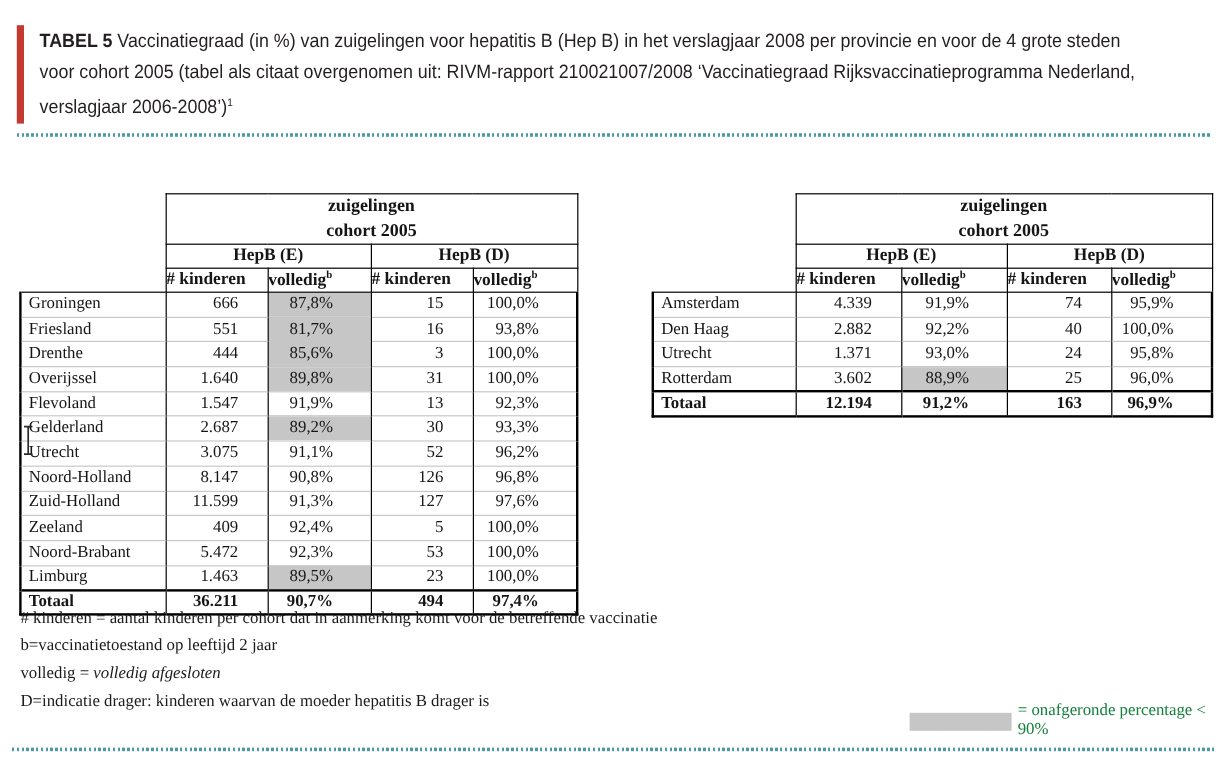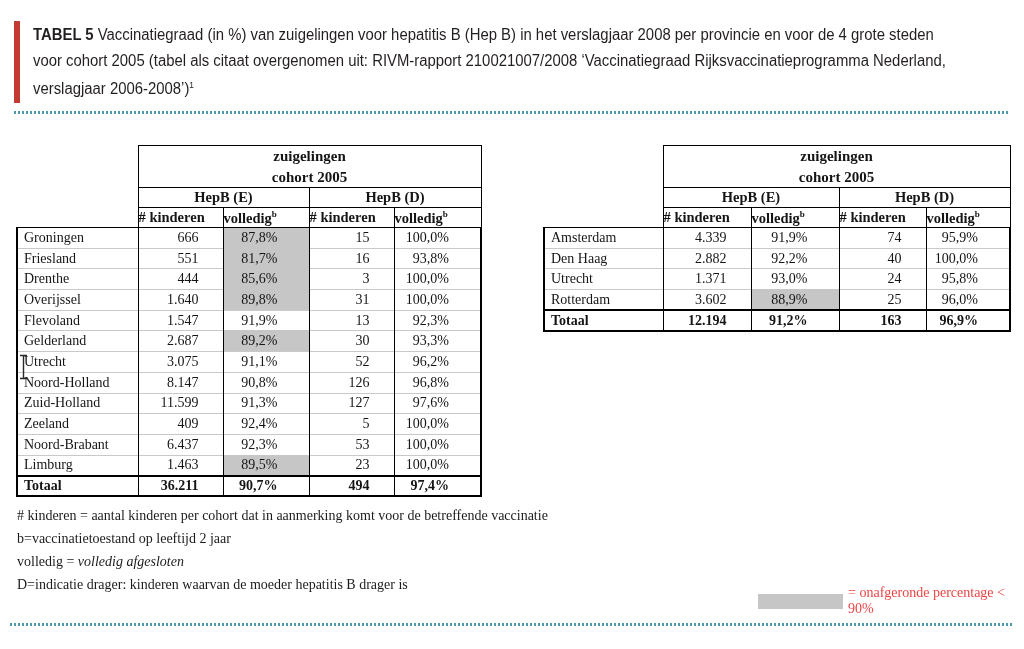--- a/index.html
+++ b/index.html
@@ -21,21 +21,21 @@
     position:absolute; height:3px;
     background-image:repeating-linear-gradient(to right, var(--dotline,#4b9aa9) 0 2px, transparent 2px 4px);
   }
   .dotted.top { left:14px; top:111px; width:996px; }
   .dotted.bottom { left:10px; top:623px; width:1004px; }
 
   
   .tbl { position:absolute; top:145px; }
   #table-left { left:16px; }
   #table-right { left:543px; }
-  .tbl table { border-collapse:collapse; table-layout:fixed; font-family:"Liberation Serif", serif; font-size:14px; color:#151515; }
+  .tbl table { border-collapse:collapse; table-layout:fixed; font-family:"Liberation Serif", serif; font-size:14px; color:#151515;margin-top:16px; }
   #table-left col:nth-child(1){width:121px} #table-left col:nth-child(2){width:85px}
   #table-left col:nth-child(3){width:86px}  #table-left col:nth-child(4){width:85px}
   #table-left col:nth-child(5){width:87px}
   #table-right col:nth-child(1){width:119px} #table-right col:nth-child(2){width:88px}
   #table-right col:nth-child(3){width:88px}  #table-right col:nth-child(4){width:87px}
   #table-right col:nth-child(5){width:84px}
   .tbl th, .tbl td { overflow:hidden; white-space:nowrap; }
   .tbl td.blank { border:none; background:transparent; }
   .tbl th.group { height:42px; border:1.5px solid #000; font-weight:bold; font-size:15px; line-height:1.35; text-align:center; }
   .tbl th.grp2 { height:20px; border:1.5px solid #000; font-weight:bold; font-size:14.5px; text-align:center; }
@@ -50,21 +50,21 @@
   .tbl tr.total td { border-top:2px solid #000; border-bottom:2.5px solid #000; font-weight:bold; }
   .tbl td.hl { background:var(--hl,#c6c6c6); border-top-color:var(--hl,#c6c6c6); }
   .tbl tbody tr:first-child td.hl { border-top-color:#000; }
 
   
   .ibeam { position:absolute; left:19px; top:354px; }
 
   
   .footnotes { position:absolute; left:17px; top:504px; width:990px; font-size:14px; line-height:23px; color:#1b1b1b; }
   .footnotes i { font-style:italic; }
-  .legend { position:absolute; left:714px; top:585px; display:flex; align-items:center; font-size:14px; color:#ef4444;margin-left:44px; }
+  .legend { position:absolute; left:714px; top:585px; display:flex; align-items:center; font-size:14px; color:#15803d;margin-left:44px; }
   .legend .swatch { display:inline-block; width:90px; height:15px; background:var(--hl,#c6c6c6); margin-right:5px; }
 </style>
 </head>
 <body>
 
 <div class="page">
 
   <div class="accent-bar"></div>
 
   <div class="caption" id="caption">
@@ -171,21 +171,21 @@
           </tr>
           <tr>
             <td>Zeeland</td>
             <td>409</td>
             <td>92,4%</td>
             <td>5</td>
             <td>100,0%</td>
           </tr>
           <tr>
             <td>Noord-Brabant</td>
-            <td>6.437</td>
+            <td>5.472</td>
             <td>92,3%</td>
             <td>53</td>
             <td>100,0%</td>
           </tr>
           <tr>
             <td>Limburg</td>
             <td>1.463</td>
             <td class="hl">89,5%</td>
             <td>23</td>
             <td>100,0%</td>

